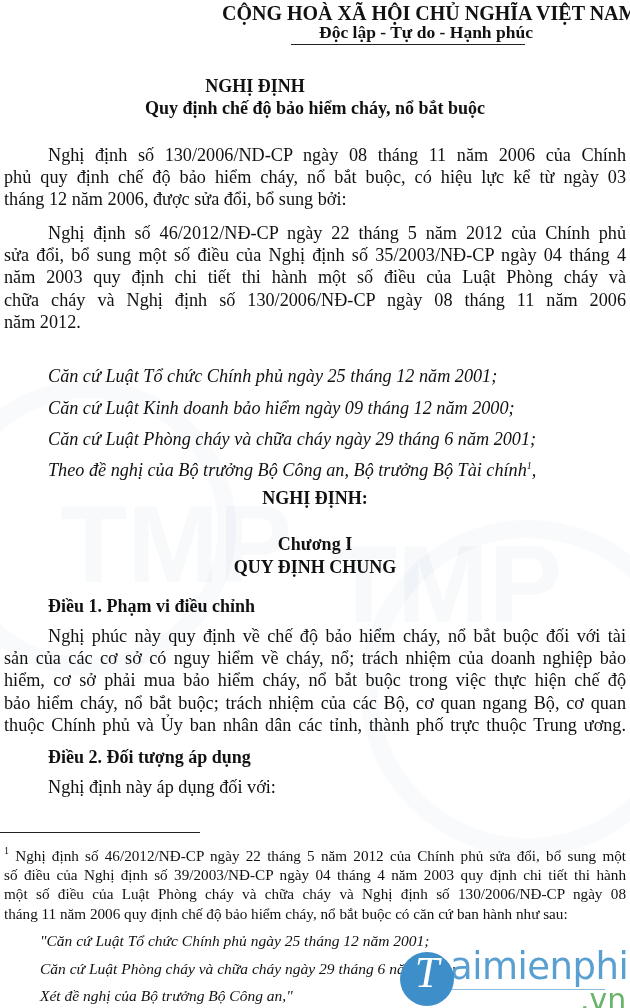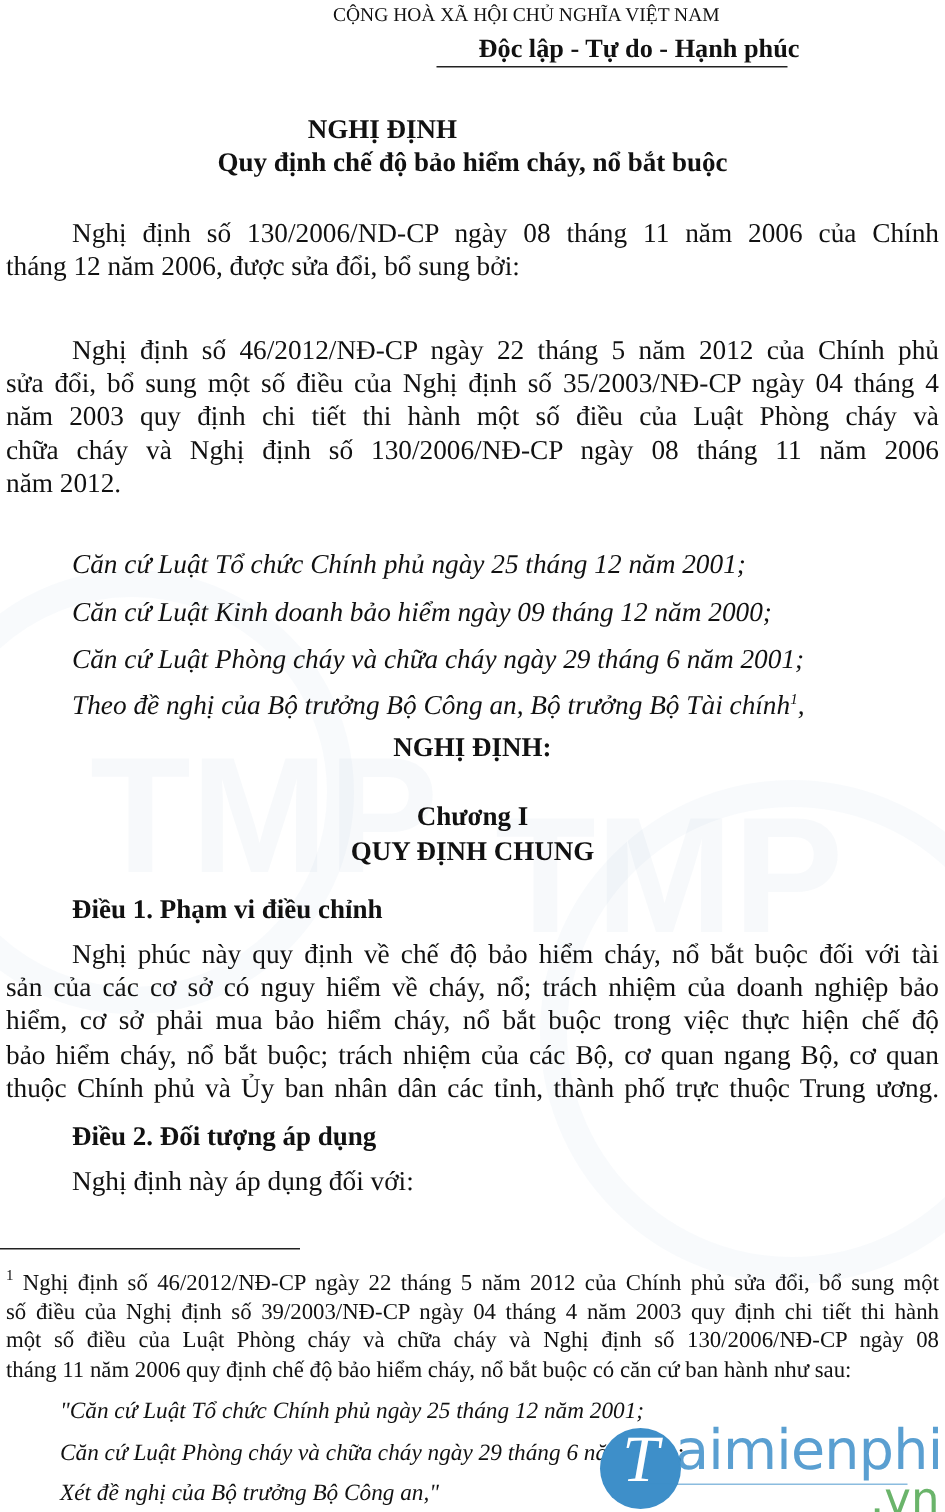--- a/index.html
+++ b/index.html
@@ -18,21 +18,21 @@
     .page {
       position: absolute;
       left: 0; top: 0;
       width: 630px; height: 1008px;
     }
     .abs { position: absolute; white-space: nowrap; }
 
     
     .nat-title {
       left: 222px; top: 2px; width: 408px;
-      font-size: 13px; font-weight: normal; text-align: left;
+      font-size: 20px; font-weight: bold; text-align: right;
       letter-spacing: 0px;
     }
     .nat-motto {
       left: 222px; top: 22px; width: 408px;
       font-size: 17.5px; font-weight: bold; text-align: center;
     }
     .nat-underline {
       position: absolute; left: 291px; top: 44px; width: 234px; height: 1px;
       background: #222;
     }
@@ -116,20 +116,21 @@
 
   <div class="abs nat-title">CỘNG HOÀ XÃ HỘI CHỦ NGHĨA VIỆT NAM</div>
   <div class="abs nat-motto">Độc lập - Tự do - Hạnh phúc</div>
   <div class="nat-underline"></div>
 
   <div class="abs doc-type">NGHỊ ĐỊNH</div>
   <div class="abs doc-subject">Quy định chế độ bảo hiểm cháy, nổ bắt buộc</div>
 
   <div class="para" style="top:144px;">
     <span class="line-j"><span class="indent"></span><span>Nghị định số 130/2006/ND-CP ngày 08 tháng 11 năm 2006 của Chính</span></span>
+    <span class="line-j">phủ quy định chế độ bảo hiểm cháy, nổ bắt buộc, có hiệu lực kể từ ngày 03</span>
     <span class="line-l">tháng 12 năm 2006, được sửa đổi, bổ sung bởi:</span>
   </div>
 
   <div class="para" style="top:222px;">
     <span class="line-j"><span class="indent"></span><span>Nghị định số 46/2012/NĐ-CP ngày 22 tháng 5 năm 2012 của Chính phủ</span></span>
     <span class="line-j">sửa đổi, bổ sung một số điều của Nghị định số 35/2003/NĐ-CP ngày 04 tháng 4</span>
     <span class="line-j">năm 2003 quy định chi tiết thi hành một số điều của Luật Phòng cháy và</span>
     <span class="line-j">chữa cháy và Nghị định số 130/2006/NĐ-CP ngày 08 tháng 11 năm 2006</span>
     <span class="line-l">năm 2012.</span>
   </div>

